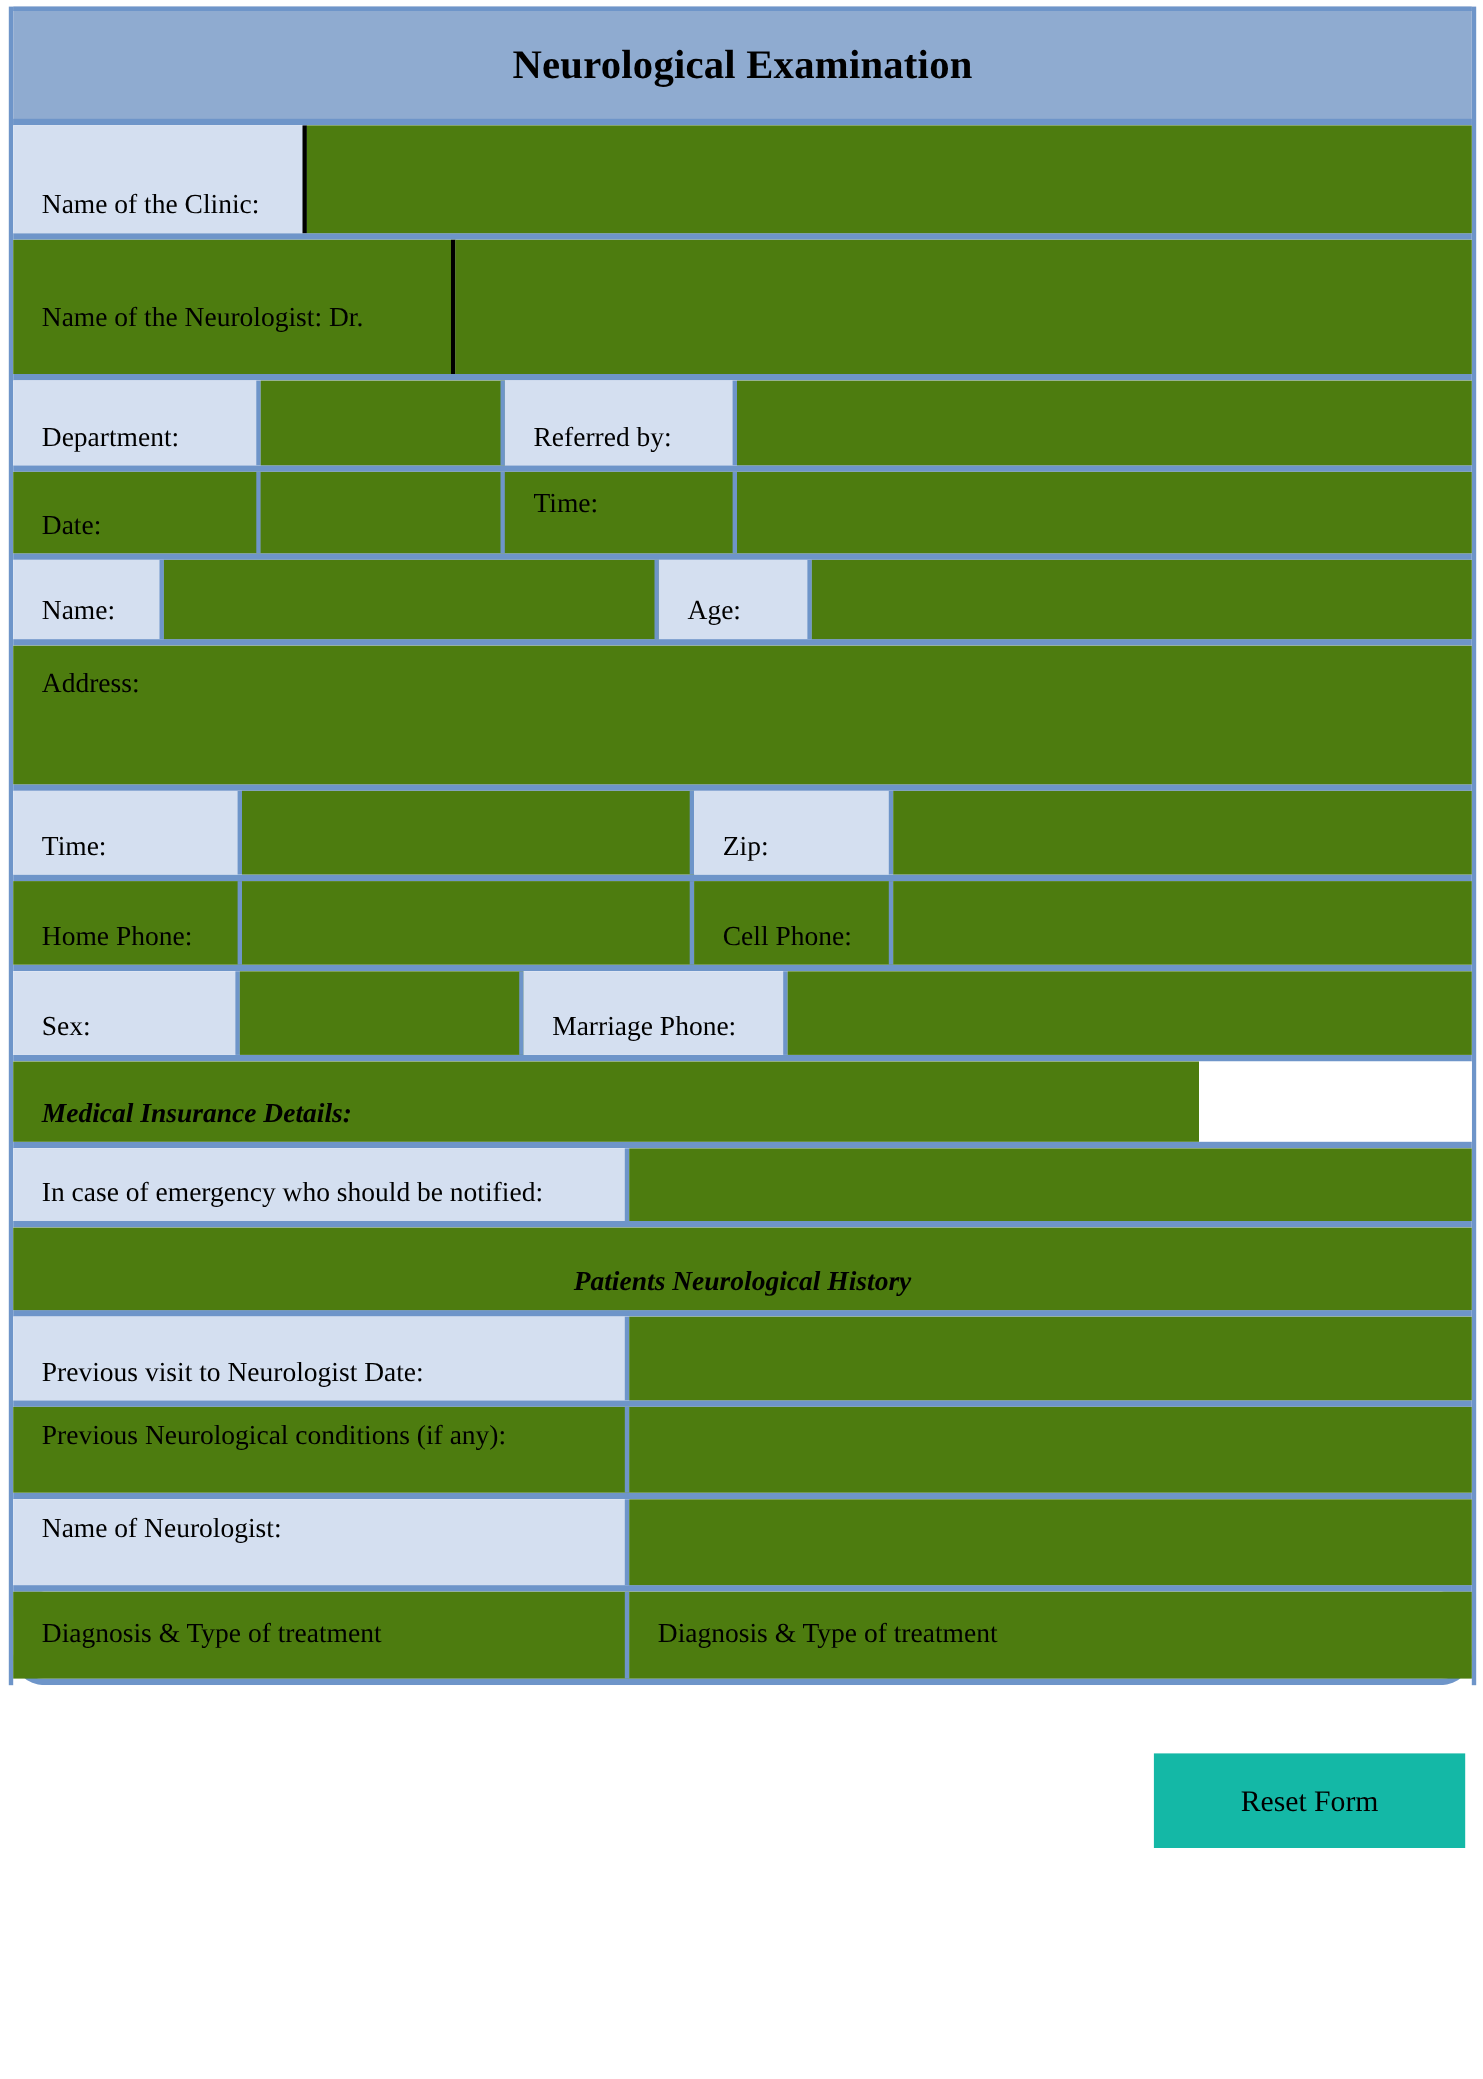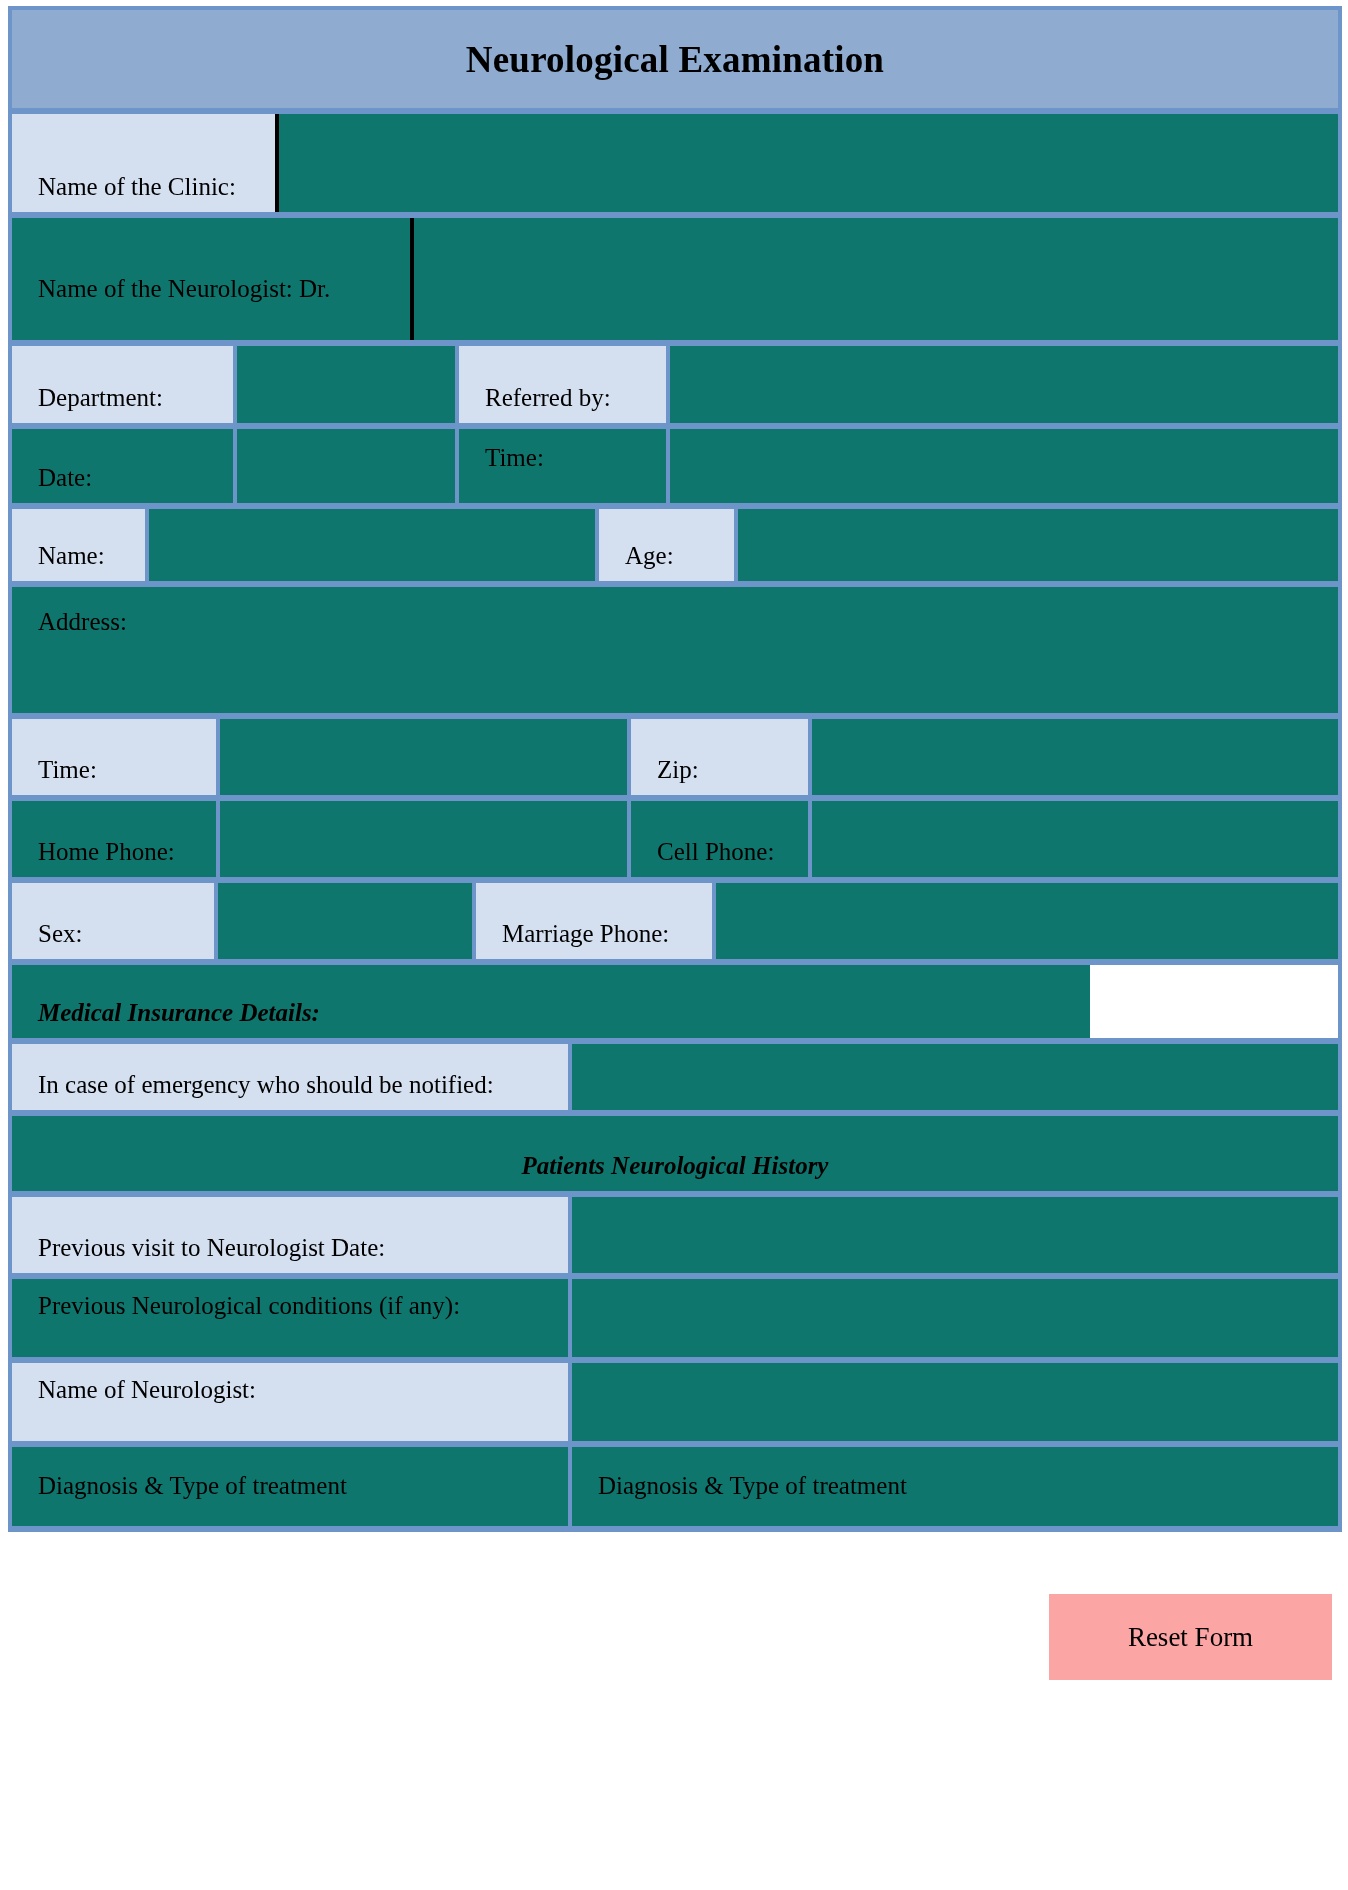--- a/index.html
+++ b/index.html
@@ -52,35 +52,35 @@
   }
 
   
   .row {
     display: flex;
     width: 100%;
     box-sizing: border-box;
     border-bottom: 6px solid #6E95C9;
     background: #ffffff;
   }
-  .row.last { border-bottom: 6px solid #6E95C9; }
+  .row.last { border-bottom: 6px solid #6E95C9; border-radius: 28px; }
 
   .cell {
     box-sizing: border-box;
     display: flex;
     align-items: flex-end;
     padding: 0 0 12px 26px;
     font-size: 25px;
     line-height: 1.05;
     background: #ffffff;
     overflow: hidden;
     white-space: nowrap;
   }
   .cell.lbl      { background: #D4DFF0; text-align: right; }
-  .cell.val      { background: #0f766e; }
+  .cell.val      { background: #4d7c0f; }
   .cell.vdiv-b   { border-right: 4px solid #000000; }
   .cell.vdiv     { border-right: 4px solid #6E95C9; }
   .cell.top      { align-items: flex-start; padding-top: 16px; padding-bottom: 0; }
   .cell.center   { justify-content: center; padding-left: 0; }
   .cell.bi       { font-weight: bold; font-style: italic; }
 
   
   .h-clinic   { height: 98px; }
   .h-neuro    { height: 122px; }
   .h-dept     { height: 77px; }
@@ -103,21 +103,21 @@
     position: relative;
     height: 160px;
     width: 1334px;
   }
   .reset-button {
     position: absolute;
     right: 10px;
     top: 62px;
     width: 283px;
     height: 86px;
-    background: #fca5a5;
+    background: #14b8a6;
     border: none;
     display: flex;
     align-items: center;
     justify-content: center;
     font-family: "Liberation Serif", "DejaVu Serif", serif;
     font-size: 27px;
     color: #000000;
     cursor: pointer;
   }
 </style>

